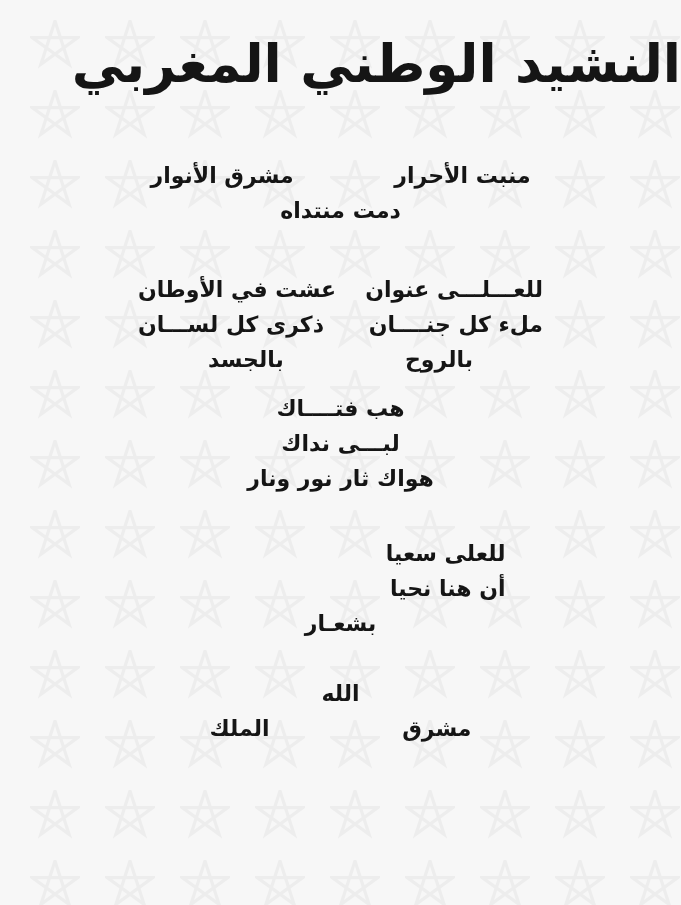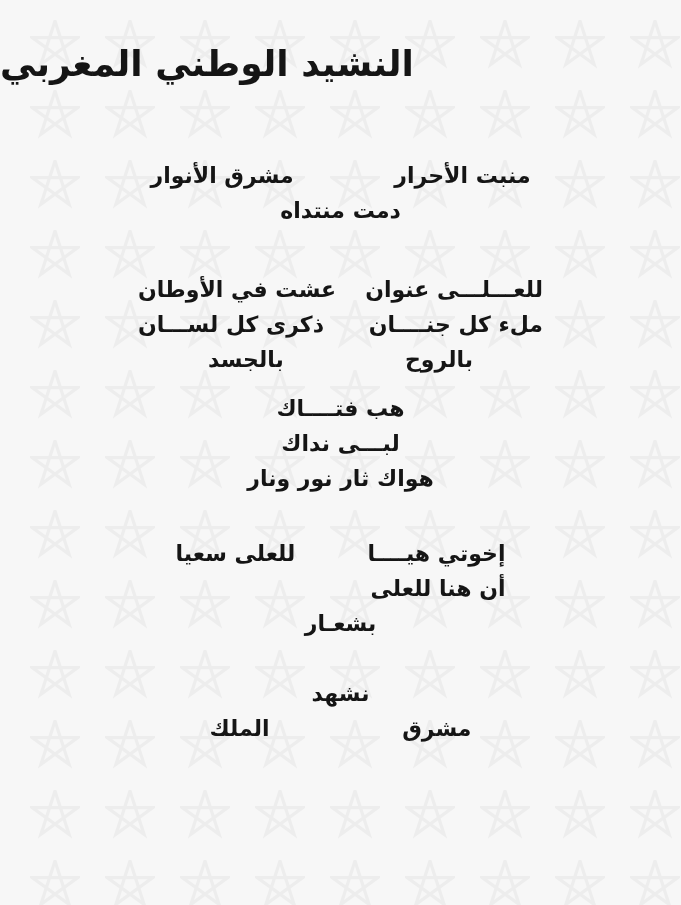--- a/index.html
+++ b/index.html
@@ -15,24 +15,25 @@
     direction:rtl;
   }
   .watermark { position:absolute; inset:0; z-index:0; }
   .watermark svg { position:absolute; display:block; }
   .content { position:relative; z-index:1; }
   .title {
     margin:0;
     padding-top:22px;
     height:84px;
     line-height:84px;
-    text-align:left;
-    font-size:36px;
+    text-align:right;
+    font-size:53px;
     font-weight:bold;
     letter-spacing:0;
+    padding-left:28px;
   }
   .stanza { font-weight:bold; font-size:22px; }
   .line { height:35px; line-height:35px; text-align:center; white-space:nowrap; }
   .couplet {
     display:flex;
     justify-content:space-between;
     margin:0 auto;
   }
   .s1 { margin-top:52px; }
   .s2 { margin-top:44px; }
@@ -432,31 +433,30 @@
     </section>
 
     <section class="stanza s3">
       <div class="line">هب فتــــاك</div>
       <div class="line">لبـــى نداك</div>
       <div class="line">هواك ثار نور ونار</div>
     </section>
 
     <section class="stanza s4">
       <div class="line couplet">
-        <span>إخوتي هيــــا</span>
         <span>للعلى سعيا</span>
       </div>
       <div class="line couplet">
-        <span>أن هنا للعلى</span>
+        <span>أن هنا نحيا</span>
       </div>
       <div class="line">بشعـار</div>
     </section>
 
     <section class="stanza s5">
-      <div class="line">نشهد</div>
+      <div class="line">الله</div>
       <div class="line couplet">
         <span>مشرق</span>
         <span>الملك</span>
       </div>
     </section>
 
   </div>
 </div>
 
 </body></html>

